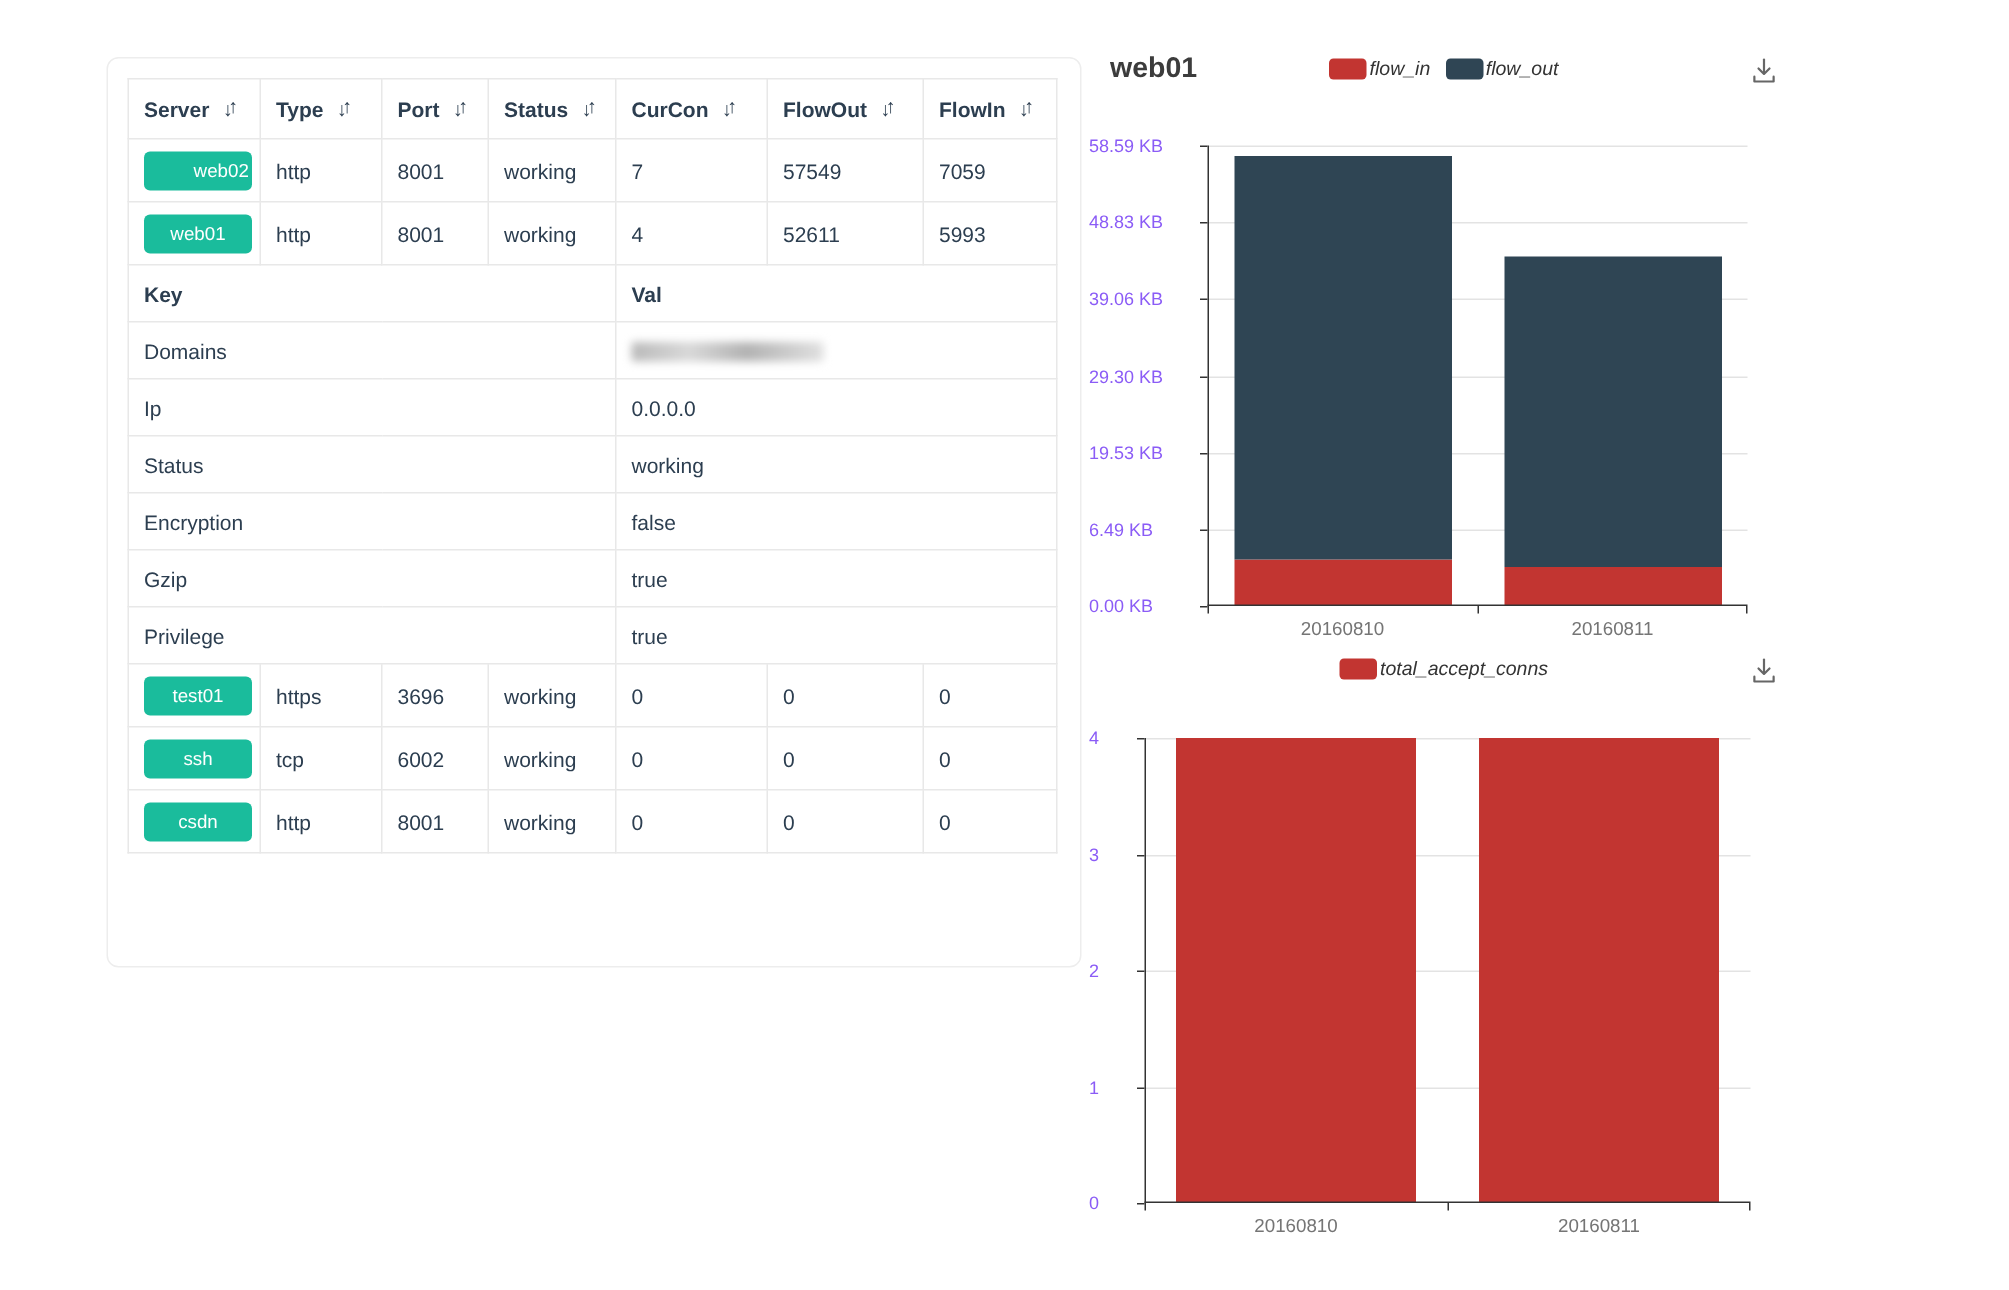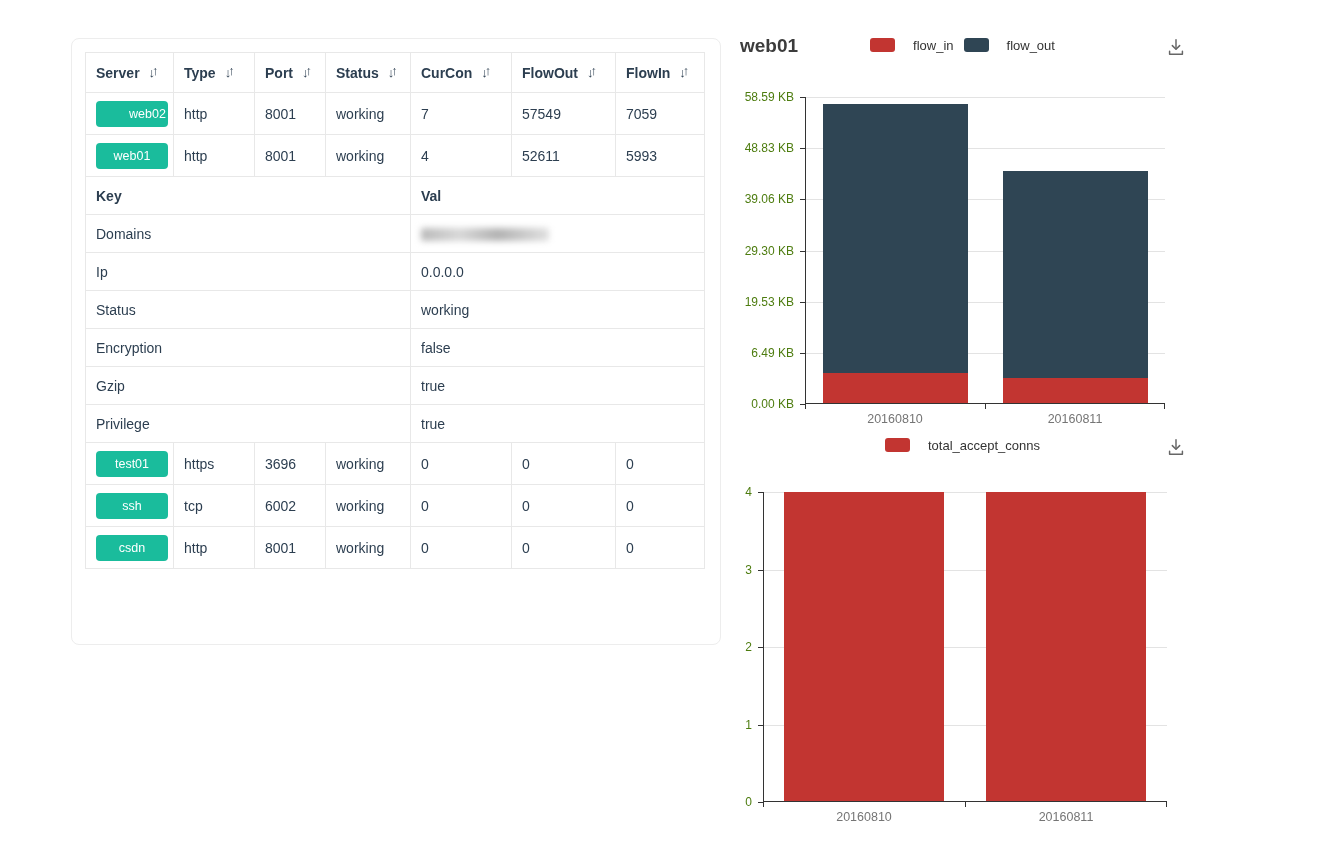--- a/index.html
+++ b/index.html
@@ -28,31 +28,31 @@
   .blur-blob {
     display:inline-block; width:128px; height:13px; border-radius:2px; vertical-align:middle;
     background:linear-gradient(90deg,#b9b9b9,#d8d8d8 30%,#b2b2b2 60%,#e0e0e0);
     filter:blur(3px);
   }
 
   
   .chart-region { position:absolute; width:465px; }
   .chart-title { position:absolute; left:10px; top:5px; font-size:19px; font-weight:bold; color:#3c3c3c; }
   .legend { position:absolute; left:0; right:0; top:8px; display:flex; justify-content:center; align-items:center; gap:10px; }
-  .legend-item { display:inline-flex; align-items:flex-start; gap:18px; cursor:pointer; }
+  .legend-item { display:inline-flex; align-items:flex-end; gap:2px; cursor:pointer;font-style:italic; }
   .legend-swatch { width:25px; height:14px; border-radius:3px; }
   .legend-label { font-size:13px; color:#333; }
   .dl-icon { position:absolute; right:8px; top:6px; width:22px; height:22px; cursor:pointer; }
   .plot { position:absolute; }
   .y-axis-line { position:absolute; left:0; top:0; bottom:0; width:1px; background:#333; }
   .x-axis-line { position:absolute; left:0; right:0; bottom:0; height:1px; background:#333; }
   .gridline { position:absolute; left:1px; right:0; height:1px; background:#e3e3e3; }
   .ytick-mark { position:absolute; width:5px; height:1px; background:#333; left:-5px; }
   .xtick-mark { position:absolute; width:1px; height:5px; background:#333; bottom:-5px; }
-  .ytick-label { position:absolute; text-align:right; font-size:12px; color:#4d7c0f; line-height:14px; }
+  .ytick-label { position:absolute; font-size:12px; color:#8b5cf6; line-height:14px; }
   .xtick-label { position:absolute; text-align:center; font-size:12.5px; color:#757575; }
   .bar-seg { position:absolute; }
 </style>
 </head>
 <body>
 
 <div id="canvas">
 
   <div class="card">
     <table class="srv">

